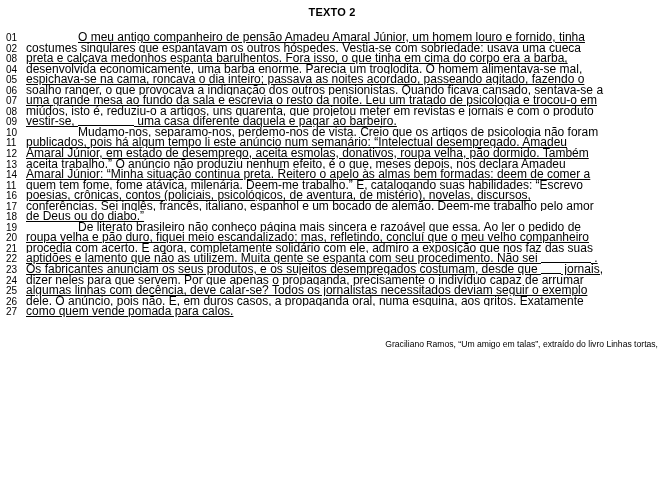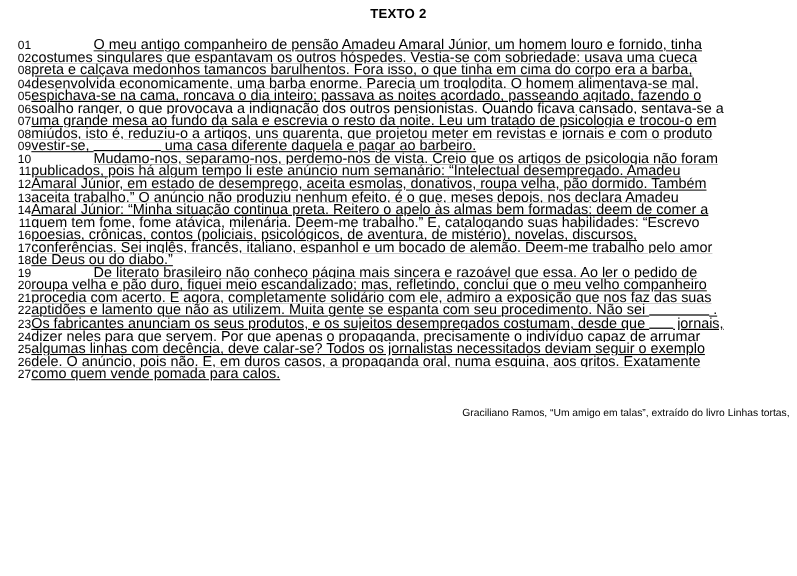--- a/index.html
+++ b/index.html
@@ -34,21 +34,21 @@
   }
   .line-row {
     display: flex;
     align-items: baseline;
     height: 10.55px;
     line-height: 10.55px;
   }
   .line-no {
     flex: 0 0 26px;
     width: 26px;
-    text-align: right;
+    text-align: left;
     padding-left: 6px;
     box-sizing: border-box;
     font-size: 10px;
     color: #000;
   }
   .line-text {
     flex: 1 1 auto;
     font-size: 12px;
     white-space: pre;
     letter-spacing: 0px;
@@ -100,21 +100,21 @@
       <div class="line-row">
         <span class="line-no">01</span>
         <span class="line-text"><span class="indent"></span><span>O meu antigo companheiro de pensão Amadeu Amaral Júnior, um homem louro e fornido, tinha</span></span>
       </div>
       <div class="line-row">
         <span class="line-no">02</span>
         <span class="line-text"><span>costumes singulares que espantavam os outros hóspedes. Vestia-se com sobriedade: usava uma cueca</span></span>
       </div>
       <div class="line-row">
         <span class="line-no">08</span>
-        <span class="line-text"><span>preta e calçava medonhos tamancos barulhentos. Fora isso, o que tinha em cima do corpo era a barba,</span></span>
+        <span class="line-text"><span>preta e calçava medonhos espanta barulhentos. Fora isso, o que tinha em cima do corpo era a barba,</span></span>
       </div>
       <div class="line-row">
         <span class="line-no">04</span>
         <span class="line-text"><span>desenvolvida economicamente, uma barba enorme. Parecia um troglodita. O homem alimentava-se mal,</span></span>
       </div>
       <div class="line-row">
         <span class="line-no">05</span>
         <span class="line-text"><span>espichava-se na cama, roncava o dia inteiro; passava as noites acordado, passeando agitado, fazendo o</span></span>
       </div>
       <div class="line-row">

